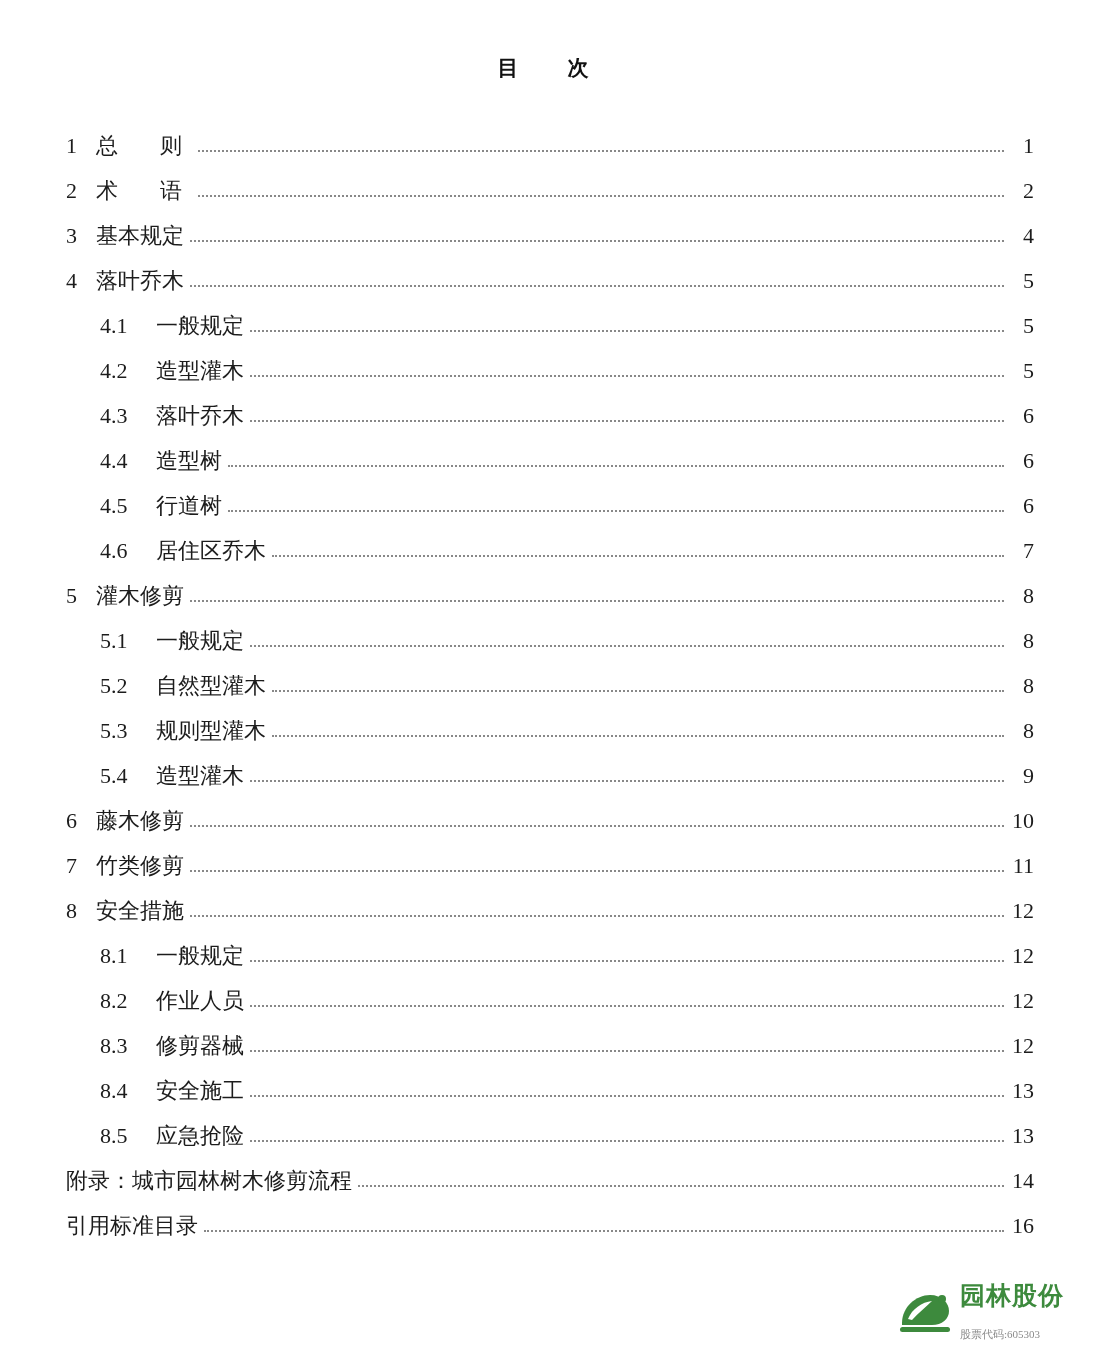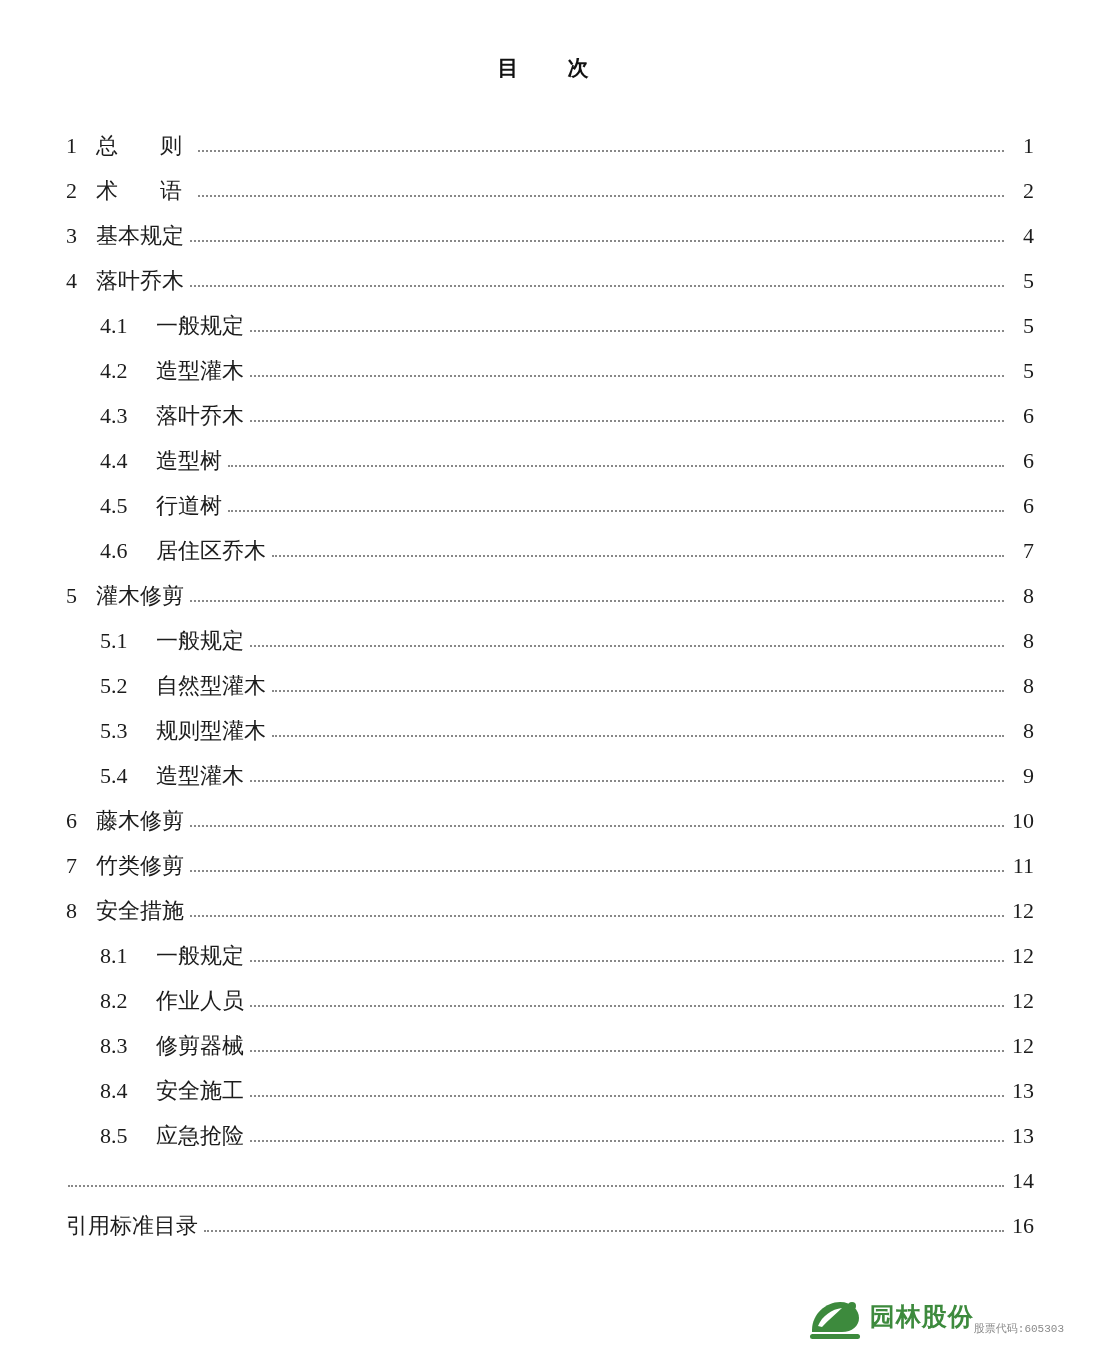--- a/index.html
+++ b/index.html
@@ -85,36 +85,36 @@
     align-items: center;
     gap: 8px;
   }
   .logo-mark {
     width: 54px;
     height: 46px;
     position: relative;
   }
   .logo-text {
     display: flex;
-    flex-direction: row;
+    flex-direction: column;
     justify-content: center;
   }
   .logo-name {
     font-size: 25px;
     color: #3d8a3d;
     font-weight: bold;
     letter-spacing: 1px;
     font-family: "Liberation Sans", sans-serif;
     line-height: 1.1;
   }
   .logo-code {
     font-size: 11px;
     color: #8a8a8a;
     letter-spacing: 0px;
-    font-family: Liberation Mono, monospace;
+    font-family: Liberation Serif, serif;
     margin-top: 18px;
   }
 </style>
 </head>
 <body>
 
 <div class="page">
 
   <div class="doc-title">目　次</div>
 
@@ -252,20 +252,21 @@
         <span class="pageno">13</span>
       </div>
       <div class="toc-row lvl2">
         <span class="num">8.5</span>
         <span class="label">应急抢险</span>
         <span class="dots"></span>
         <span class="pageno">13</span>
       </div>
       <div class="toc-row lvl0">
         <span class="num"></span>
+        <span class="label">附录：城市园林树木修剪流程</span>
         <span class="dots"></span>
         <span class="pageno">14</span>
       </div>
       <div class="toc-row lvl0">
         <span class="num"></span>
         <span class="label">引用标准目录</span>
         <span class="dots"></span>
         <span class="pageno">16</span>
       </div>
     </div>

